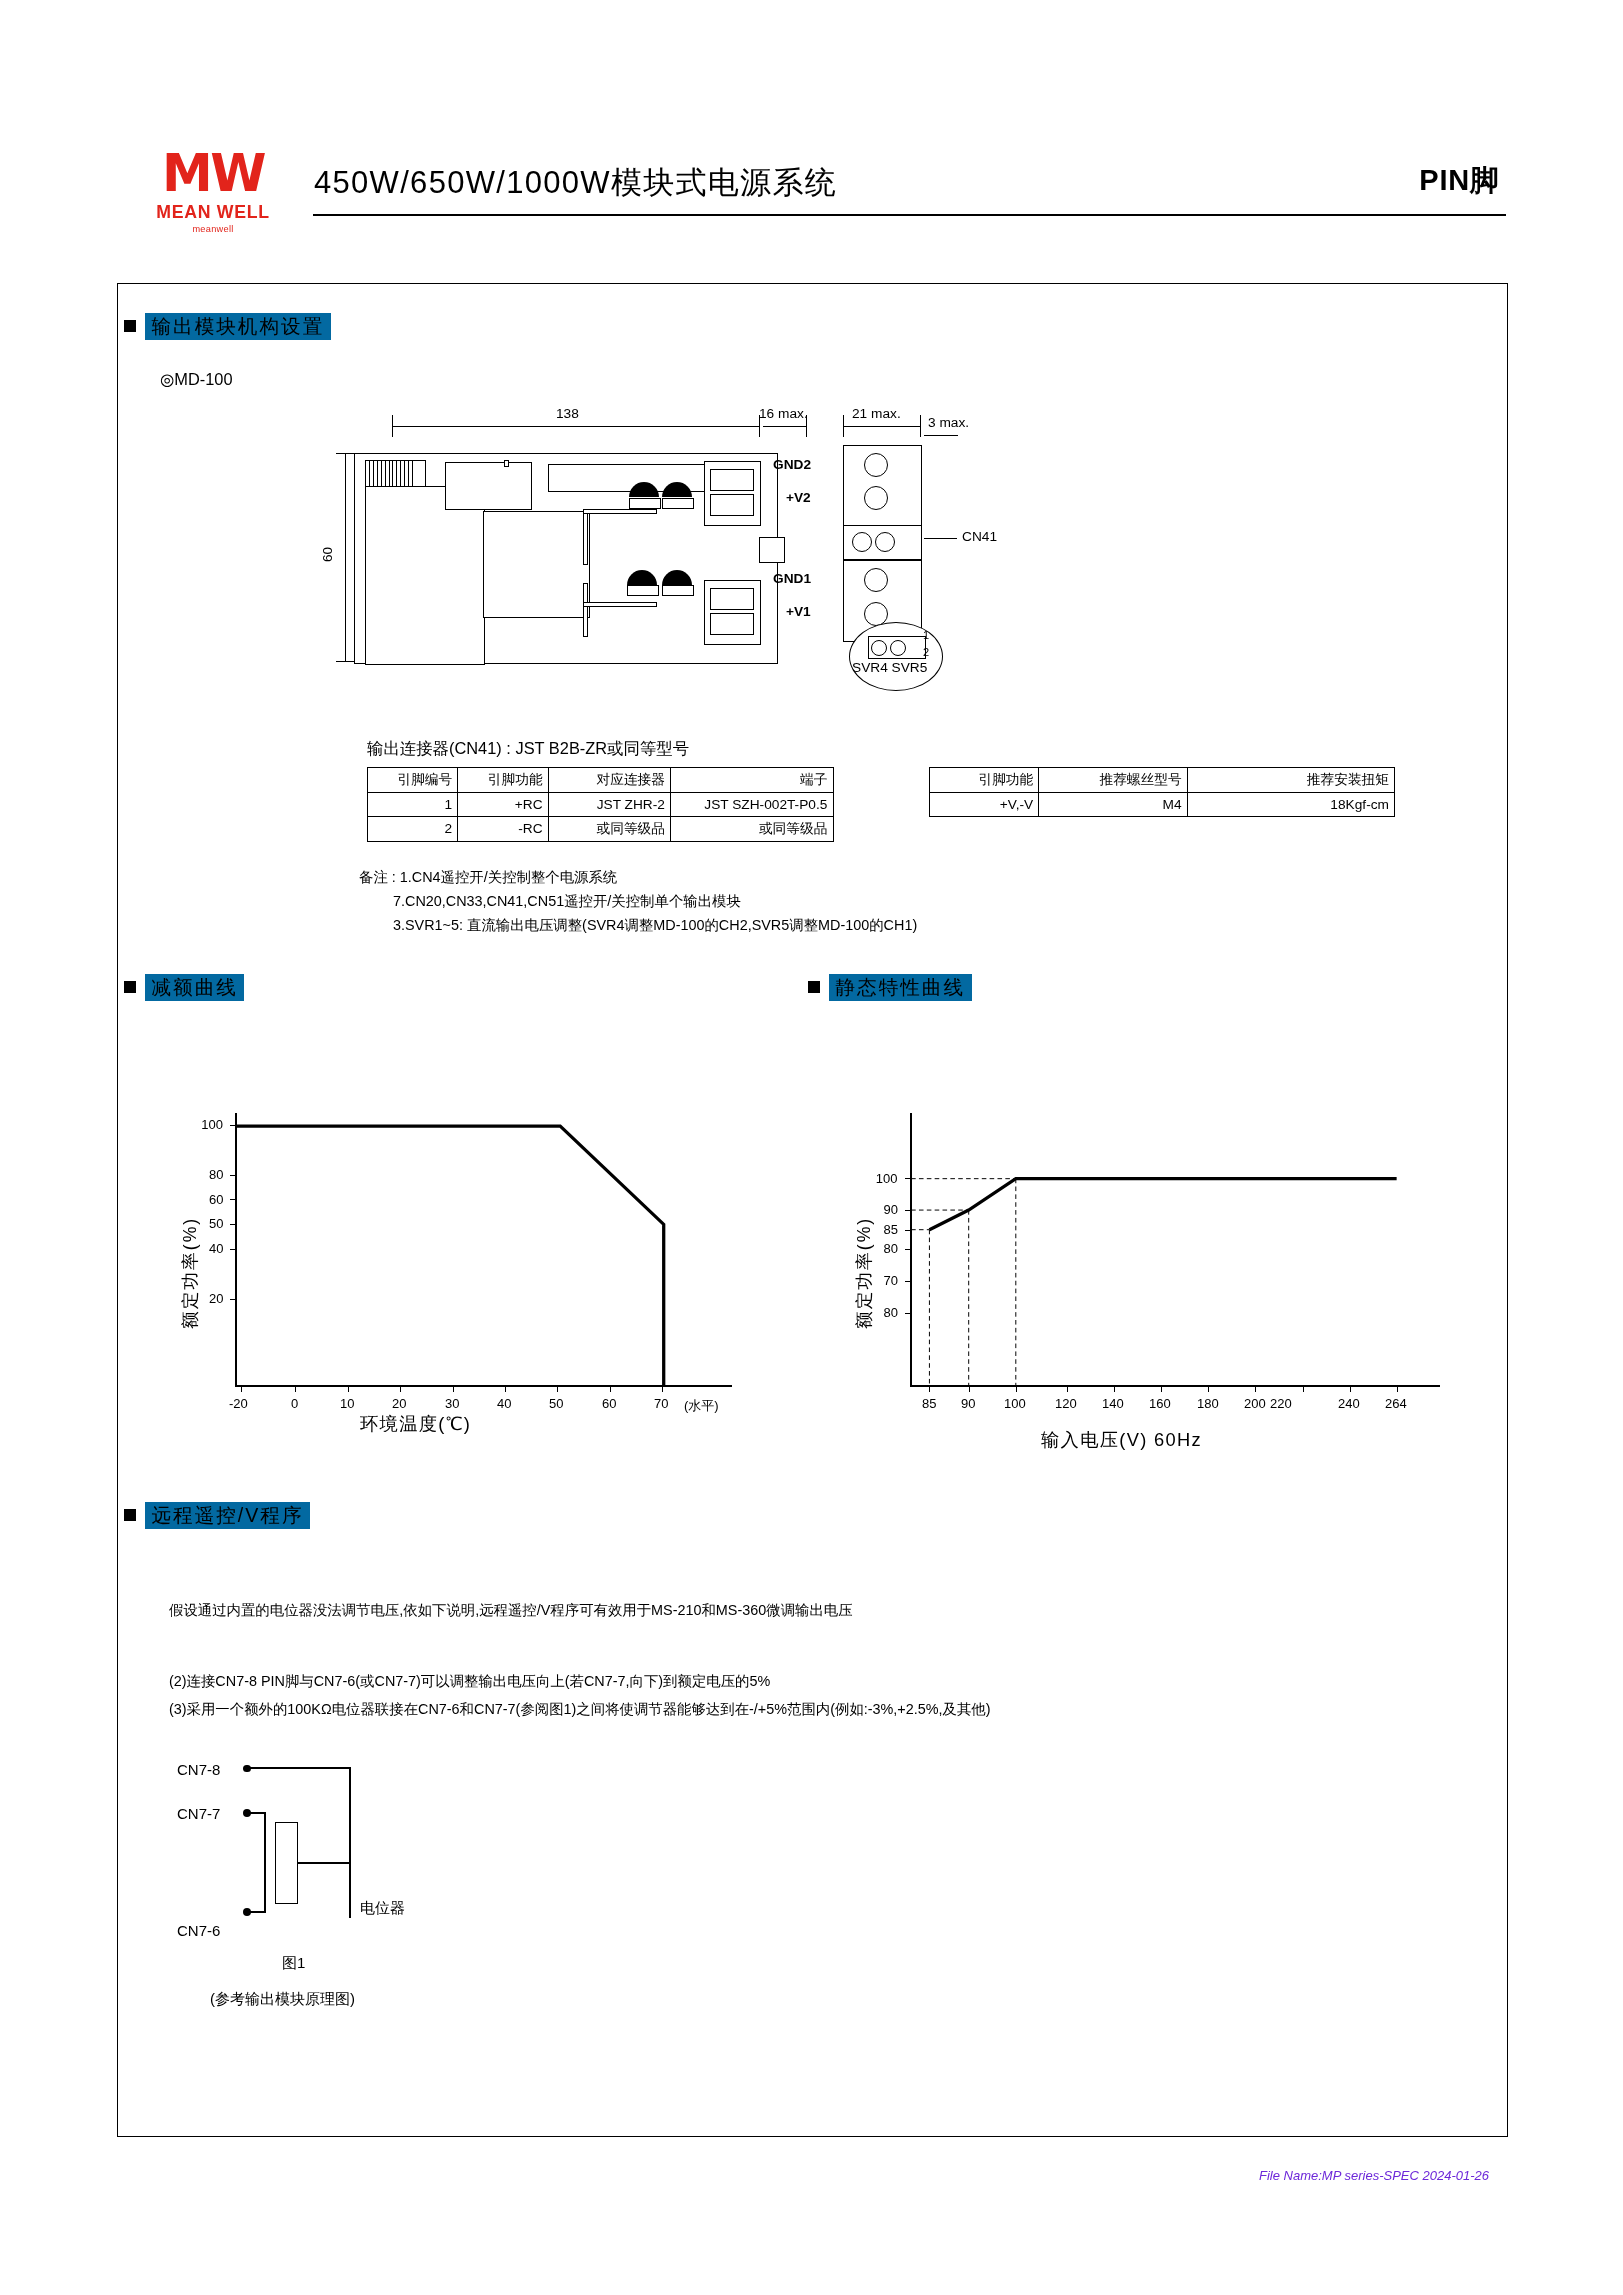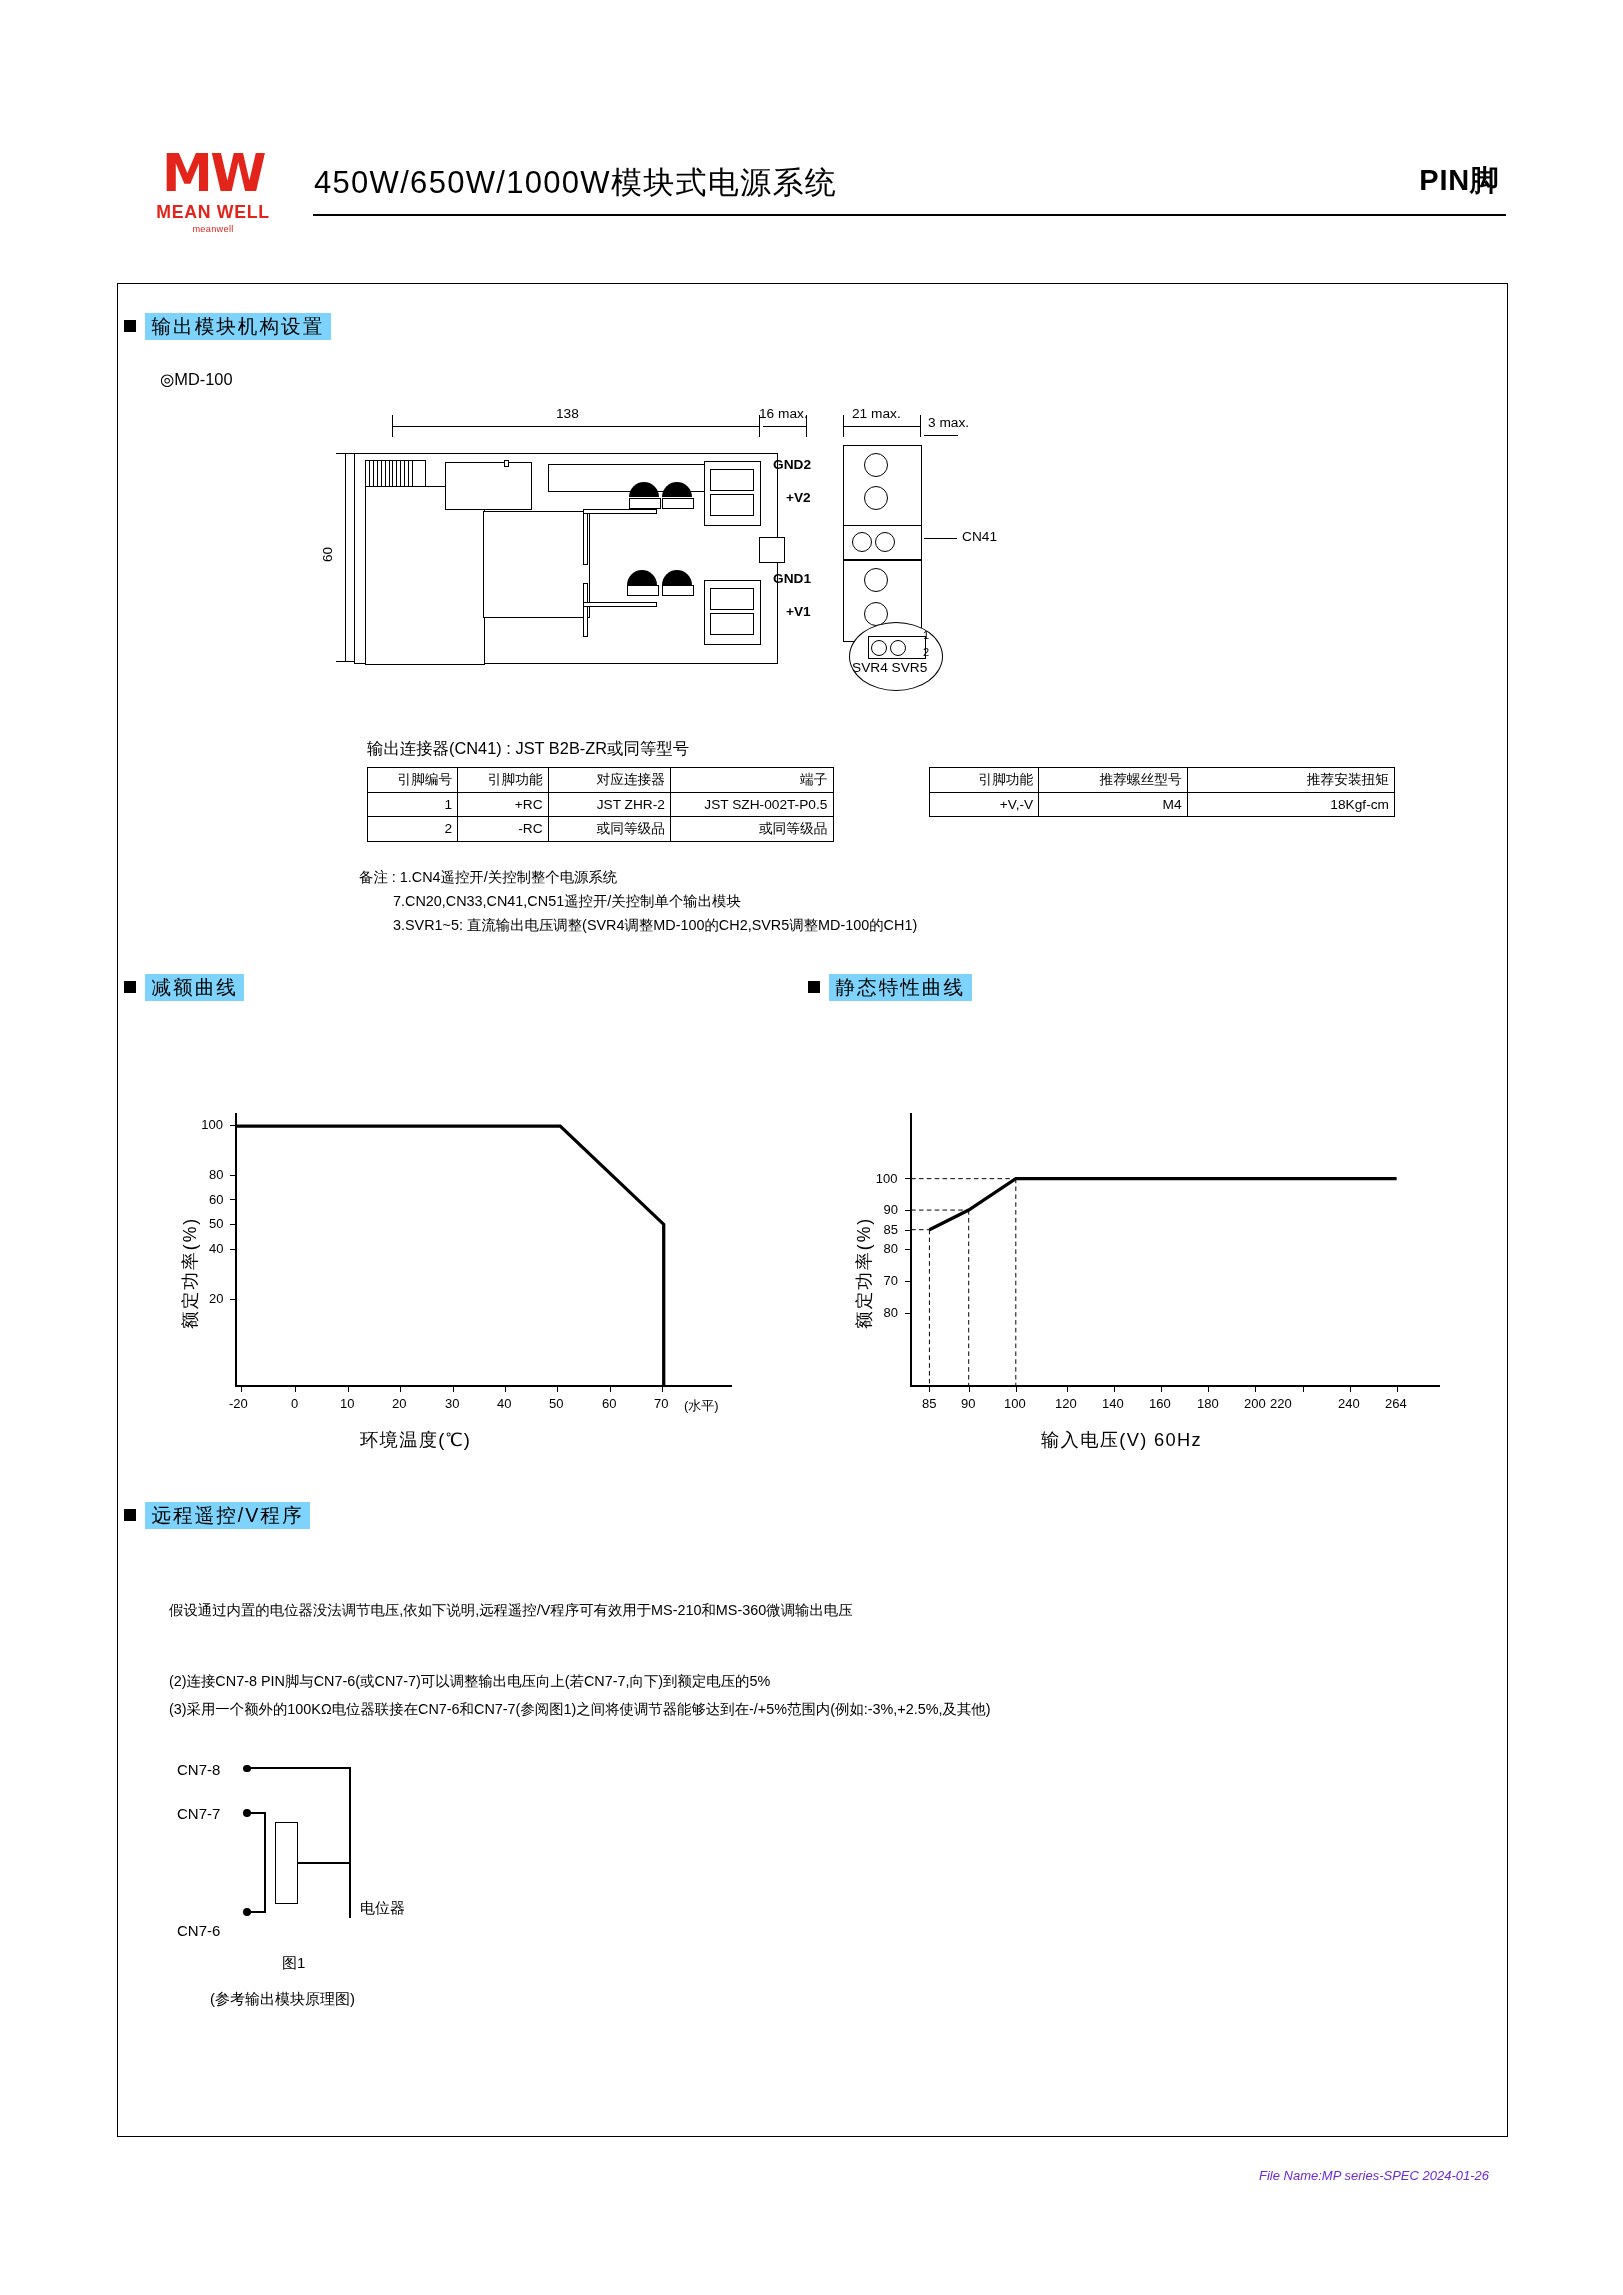--- a/index.html
+++ b/index.html
@@ -103,21 +103,21 @@
   }
   .sec-head .bullet {
     display: inline-block;
     width: 11.8px;
     height: 11.8px;
     background: #000;
     margin-right: 9.2px;
     vertical-align: 1.3px;
   }
   .sec-head .htext {
-    background: #7dd3fc;
+    background: #0369a1;
     padding: 2px 6.5px 3.3px 6.5px;
   }
 
   .label-md100 {
     position: absolute;
     left: 160px;
     top: 370px;
     font-size: 16.4px;
   }
 
@@ -462,21 +462,21 @@
     <div class="xlab" style="left:406px; top:283px;">60</div>
     <div class="tick" style="left:466px; top:274px;"></div>
     <div class="xlab" style="left:458px; top:283px;">70</div>
     <div class="xlab" style="left:488px; top:284px;">(水平)</div>
 
     <svg width="583" height="308" style="position:absolute; left:0; top:0;" viewBox="0 0 890 470">
       <polyline points="62,20 556,20 714,170 714,418" fill="none" stroke="#000" stroke-width="5"></polyline>
     </svg>
 
     <div class="ytitle" style="left:-18.3px; top:216px;">额定功率(%)</div>
-    <div class="axis-title" style="left:164px; top:314px;">环境温度(℃)</div>
+    <div class="axis-title" style="left:164px; top:298px;">环境温度(℃)</div>
   </div>
 
   <div class="sec-head" style="left:808px; top:974px;">
     <span class="bullet"></span><span class="htext">静态特性曲线</span>
   </div>
 
   <div class="chart-wrap" style="left:864px; top:1113px; width:602px; height:340px;">
     <div class="axis-line" style="left:46px; top:0px; width:1.6px; height:274px;"></div>
     <div class="axis-line" style="left:46px; top:272px; width:530px; height:1.6px;"></div>
 

